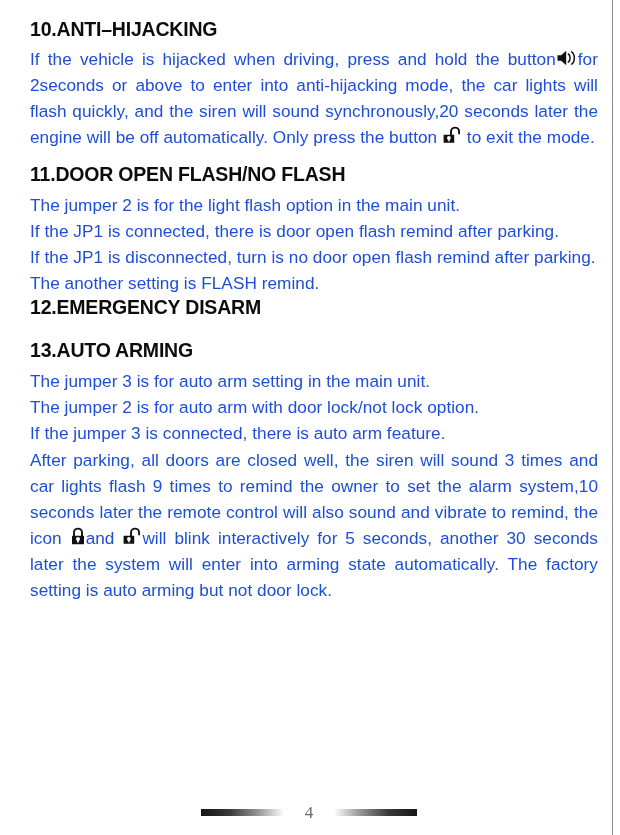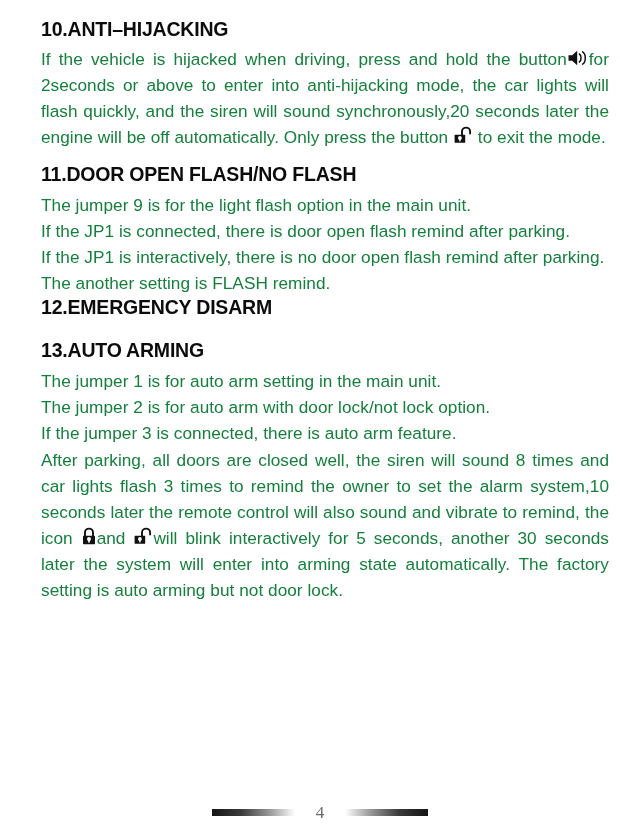--- a/index.html
+++ b/index.html
@@ -10,21 +10,21 @@
   body {
     width: 620px;
     height: 835px;
     font-family: "Liberation Sans", sans-serif;
     color: #111111;
     position: relative;
     overflow: hidden;
   }
   .page {
     position: absolute;
-    left: 16px; top: 0;
+    left: 5px; top: 0;
     width: 596px;
     height: 835px;
     background: #ffffff;
     box-sizing: border-box;
   }
   
   .scan-edge-right {
     position: absolute;
     top: 0;
     left: 607px;
@@ -43,21 +43,21 @@
     font-weight: bold;
     letter-spacing: -0.2px;
     margin: 0 0 6px 0;
     line-height: 1.18;
     color: #0c0c0c;
   }
   .sec-10 h2.section-heading { margin-bottom: 5px; }
   .body-block {
     font-size: 17.2px;
     line-height: 1.52;
-    color: #15803d;
+    color: #1d4ed8;
     margin: 0;
     letter-spacing: 0.05px;
   }
   .body-block p {
     margin: 0;
   }
   .sec-10 { margin-bottom: 12px; }
   .sec-11 { }
   .sec-12 { margin-bottom: 20px; }
   .sec-13 { margin-bottom: 0; }
@@ -129,38 +129,38 @@
                 <rect x="1.6" y="8.8" width="10.6" height="8.0" rx="0.6" fill="#111"></rect>
                 <circle cx="6.9" cy="12.0" r="1.9" fill="#ffffff"></circle>
                 <rect x="6.2" y="12.4" width="1.4" height="3.0" fill="#ffffff"></rect>
               </svg></span> <span>to exit the mode.</span></p>
       </div>
     </section>
 
     <section class="sec-11">
       <h2 class="section-heading">11.DOOR OPEN FLASH/NO FLASH</h2>
       <div class="body-block">
-        <p class="line">The jumper 9 is for the light flash option in the main unit.</p>
+        <p class="line">The jumper 2 is for the light flash option in the main unit.</p>
         <p class="line">If the JP1 is connected, there is door open flash remind after parking.</p>
-        <p class="line justified">If the JP1 is interactively, there is no door open flash remind after parking.</p>
+        <p class="line justified">If the JP1 is disconnected, turn is no door open flash remind after parking.</p>
         <p class="line">The another setting is FLASH remind.</p>
       </div>
     </section>
 
     <section class="sec-12">
       <h2 class="section-heading">12.EMERGENCY DISARM</h2>
     </section>
 
     <section class="sec-13">
       <h2 class="section-heading">13.AUTO ARMING</h2>
       <div class="body-block">
-        <p class="line">The jumper 1 is for auto arm setting in the main unit.</p>
+        <p class="line">The jumper 3 is for auto arm setting in the main unit.</p>
         <p class="line">The jumper 2 is for auto arm with door lock/not lock option.</p>
         <p class="line">If the jumper 3 is connected, there is auto arm feature.</p>
-        <p class="justified"><span>After parking, all doors are closed well, the siren will sound 8 times and car lights flash 3 times to remind the owner to set the alarm system,10 seconds later the remote control will also sound and vibrate to remind, the icon</span> <span class="icon"><svg width="16" height="19" viewBox="0 0 16 19" aria-hidden="true">
+        <p class="justified"><span>After parking, all doors are closed well, the siren will sound 3 times and car lights flash 9 times to remind the owner to set the alarm system,10 seconds later the remote control will also sound and vibrate to remind, the icon</span> <span class="icon"><svg width="16" height="19" viewBox="0 0 16 19" aria-hidden="true">
                 <path d="M4.0 9.0 V5.6 C4.0 3.3 5.7 1.6 8.0 1.6 C10.3 1.6 12.0 3.3 12.0 5.6 V9.0" stroke="#111" stroke-width="1.9" fill="none" stroke-linecap="round"></path>
                 <rect x="2.0" y="8.8" width="12.0" height="8.4" rx="0.6" fill="#111"></rect>
                 <circle cx="8.0" cy="12.0" r="2.0" fill="#ffffff"></circle>
                 <rect x="7.2" y="12.4" width="1.6" height="3.2" fill="#ffffff"></rect>
               </svg></span><span>and</span> <span class="icon"><svg width="20" height="19" viewBox="0 0 20 19" aria-hidden="true">
                 <path d="M9.0 9.0 V5.6 C9.0 3.3 10.9 1.6 13.1 1.6 C15.3 1.6 17.1 3.3 17.1 5.6 V7.6" stroke="#111" stroke-width="1.9" fill="none" stroke-linecap="round"></path>
                 <rect x="1.6" y="8.8" width="10.6" height="8.0" rx="0.6" fill="#111"></rect>
                 <circle cx="6.9" cy="12.0" r="1.9" fill="#ffffff"></circle>
                 <rect x="6.2" y="12.4" width="1.4" height="3.0" fill="#ffffff"></rect>
               </svg></span><span>will blink interactively for 5 seconds, another 30 seconds later the system will enter into arming state automatically. The factory setting is auto arming but not door lock.</span></p>

